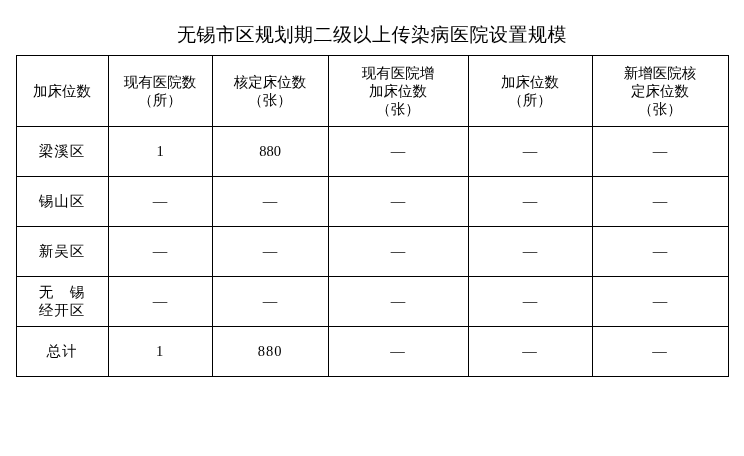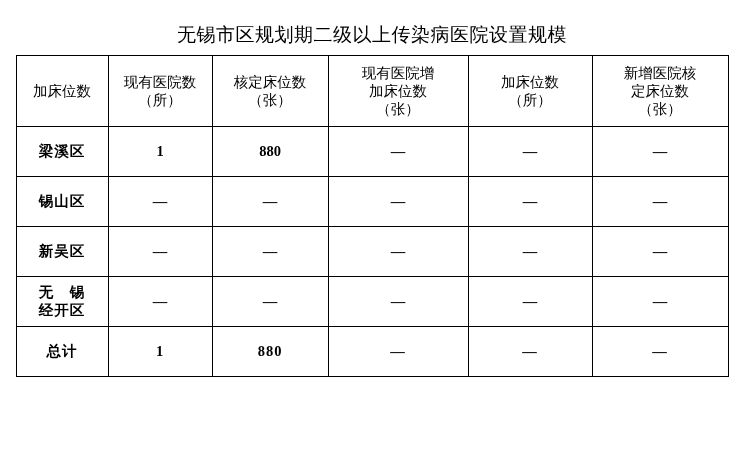--- a/index.html
+++ b/index.html
@@ -43,21 +43,21 @@
     line-height: 1.25;
     padding: 2px 3px;
     word-break: break-all;
   }
   table.grid thead th {
     height: 66px;
     font-weight: normal;
   }
   table.grid tbody td {
     height: 45px;
-    font-weight: bold;
+    font-weight: normal;
   }
   .col-region { width: 92px; }
   .col-a { width: 104px; }
   .col-b { width: 116px; }
   .col-c { width: 140px; }
   .col-d { width: 124px; }
   .col-e { width: 136px; }
 
   .region-cell {
     letter-spacing: 1px;

